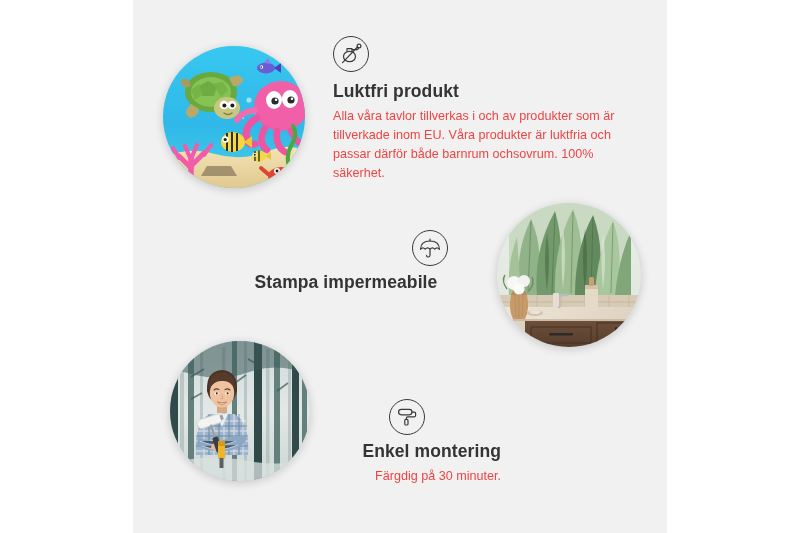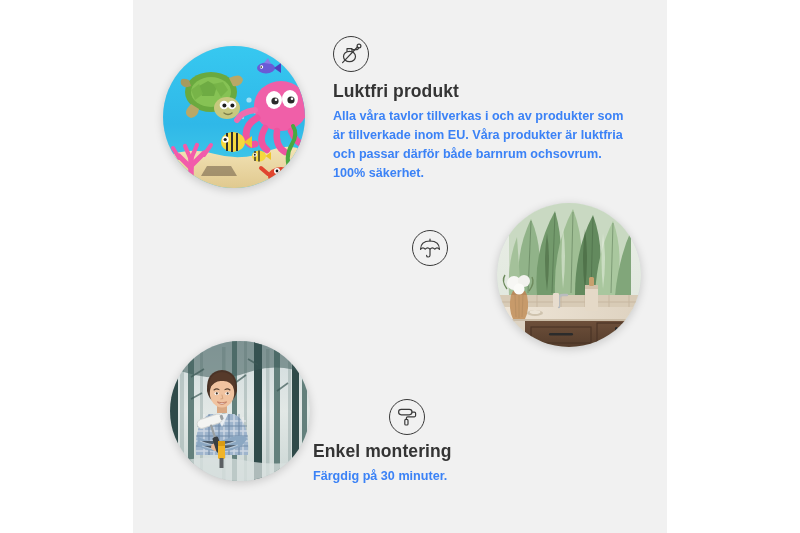--- a/index.html
+++ b/index.html
@@ -45,22 +45,22 @@
     font-size: 17.5px;
     font-weight: 600;
     color: #343434;
     letter-spacing: 0.1px;
     line-height: 1.25;
   }
 
   .feature-desc {
     margin: 4px 0 0 0;
     font-size: 12.6px;
-    font-weight: 700;
-    color: #3b82f6;
+    font-weight: 400;
+    color: #ef4444;
     line-height: 1.5;
   }
 
   
   .icon-badge {
     position: absolute;
     width: 36px;
     height: 36px;
     border-radius: 50%;
     border: 1.4px solid #3a3a3a;
@@ -91,21 +91,21 @@
   
   #feature-waterproof { left: 215px; top: 230px; width: 262px; text-align: center; }
   #feature-waterproof .icon-badge { left: 197px; top: 0; }
   #feature-waterproof .feature-text { left: 0; top: 42px; width: 262px; text-align: center; }
 
   #photo-bathroom { left: 497px; top: 203px; width: 144px; height: 144px; }
 
   
   #feature-assembly { left: 313px; top: 399px; width: 188px; text-align: center; }
   #feature-assembly .icon-badge { left: 76px; top: 0; }
-  #feature-assembly .feature-text { left: 0; top: 42px; width: 188px; text-align: left; }
+  #feature-assembly .feature-text { left: 0; top: 42px; width: 188px; text-align: right; }
 
   #photo-painter { left: 170px; top: 341px; width: 140px; height: 140px; }
 </style>
 </head>
 <body>
 
 <div id="page">
 
   <div class="panel"></div>
 
@@ -333,20 +333,21 @@
   <div class="feature" id="feature-waterproof">
     <div class="icon-badge">
       <svg width="24" height="24" viewBox="0 0 24 24" fill="none" stroke="#3a3a3a" stroke-width="1.2" stroke-linecap="round" stroke-linejoin="round">
         <path d="M2.6 13.2 Q2.6 5 12 5 Q21.4 5 21.4 13.2"></path>
         <path d="M2.6 13.2 Q5 10.4 7.2 13.2 Q9.6 10.4 12 13.2 Q14.4 10.4 16.8 13.2 Q19 10.4 21.4 13.2"></path>
         <path d="M12 13.2 L12 19.2 Q12 21 10.2 21 Q8.6 21 8.6 19.4"></path>
         <path d="M12 5 L12 3.1"></path>
       </svg>
     </div>
     <div class="feature-text">
+      <p class="feature-title">Stampa impermeabile</p>
     </div>
   </div>
 
   <div class="photo" id="photo-painter">
     <svg viewBox="0 0 140 140" preserveAspectRatio="xMidYMid slice" aria-hidden="true">
       <defs>
         <linearGradient id="fogG" x1="0" y1="0" x2="0" y2="1">
           <stop offset="0%" stop-color="#cfdadc"></stop>
           <stop offset="50%" stop-color="#e2e8e6"></stop>
           <stop offset="100%" stop-color="#cbd6d4"></stop>

